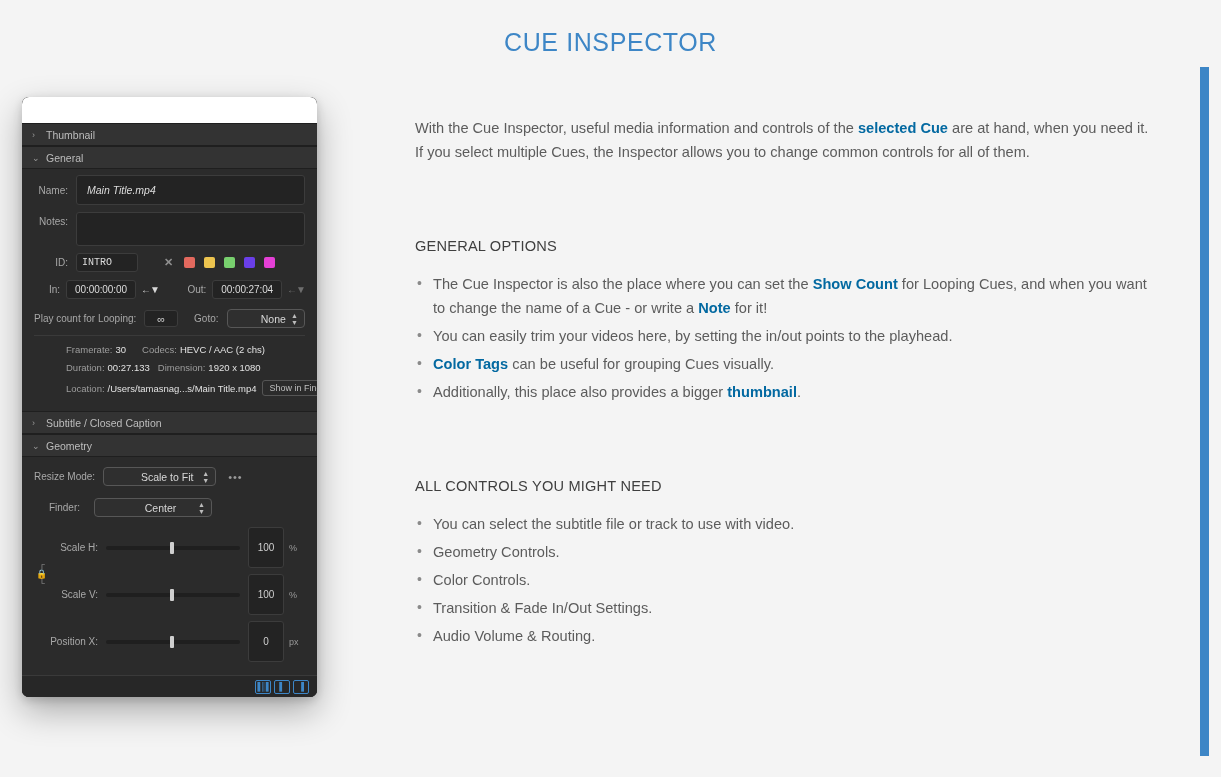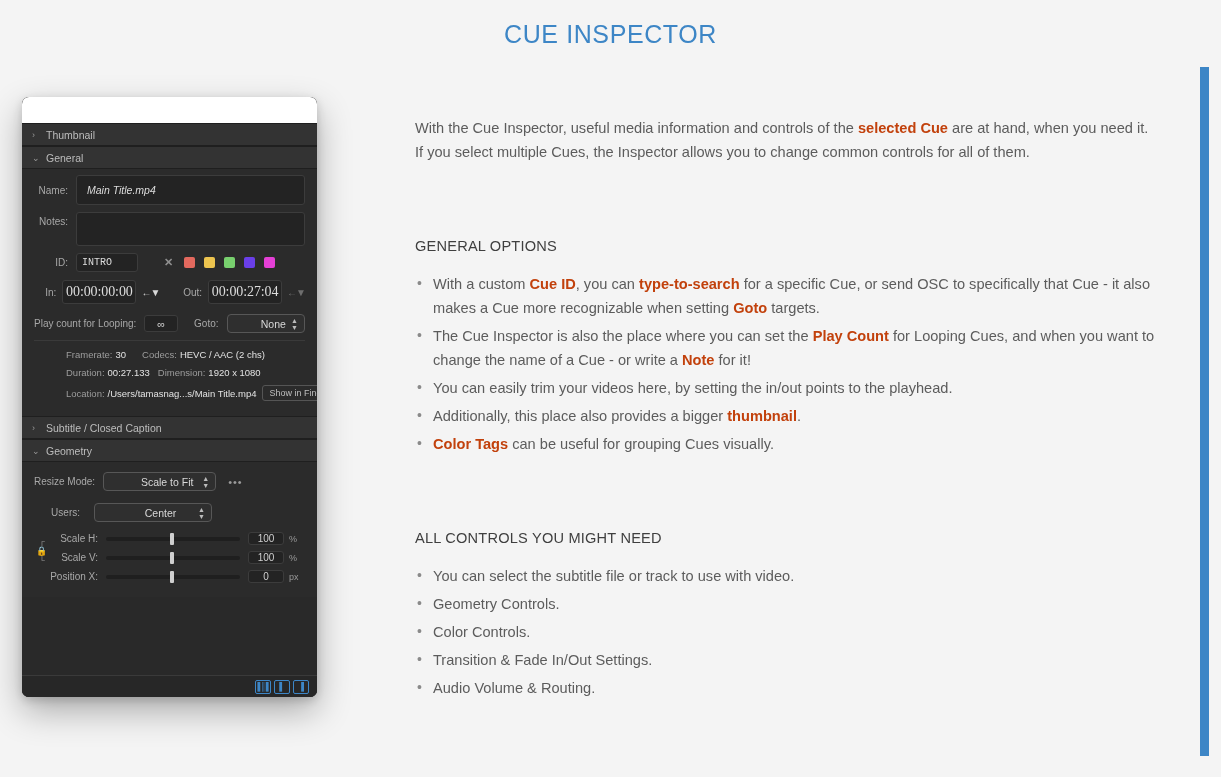--- a/index.html
+++ b/index.html
@@ -9,21 +9,21 @@
     height: 777px;
     background: #f4f4f4;
     font-family: "Liberation Sans", sans-serif;
     position: relative;
     overflow: hidden;
   }
 
   
   .page-title {
     position: absolute;
-    top: 20px;
+    top: 28px;
     left: 0;
     width: 1221px;
     text-align: center;
     font-size: 25px;
     letter-spacing: 0.6px;
     font-weight: 400;
     color: #3d86c6;
   }
 
   
@@ -112,21 +112,21 @@
   .name-field { flex: 1; height: 30px; margin-left: 8px; }
   .id-field { width: 62px; margin-left: 8px; justify-content: flex-start; font-family: "Liberation Mono", monospace; font-size: 10px; }
   .notes-field { flex: 1; height: 34px; margin-left: 8px; }
 
   .swatches { display: flex; align-items: center; gap: 9px; margin-left: 26px; }
   .sw { width: 11px; height: 11px; border-radius: 2px; }
   .xmark { color: #8f8f8f; font-size: 11px; font-weight: bold; margin-right: 2px; }
 
   .tc-field {
     width: 74px; justify-content: center;
-    font-size: 14px; letter-spacing: -0.1px; font-family: Liberation Serif, serif;
+    font-size: 10px; letter-spacing: -0.1px;
   }
   .tc-icon { margin-left: 5px; color: #d8d8d8; font-size: 10px; letter-spacing: -1px; }
   .tc-icon.dim { color: #6e6e6e; }
 
   .inf-field {
     width: 34px; justify-content: center; height: 17px;
     font-size: 11px; color: #d0d0d0;
   }
 
   .select {
@@ -188,21 +188,21 @@
     height: 12px;
     background: #cfcfcf;
     border-radius: 1px;
   }
   .num-field {
     width: 36px;
     text-align: center;
     justify-content: center;
     font-size: 10px;
     color: #cfcfcf;
-    padding: 0 0;
+    padding: 14px 0;
   }
   .unit { color: #9a9a9a; font-size: 9px; width: 16px; margin-left: 5px; }
   .dots { color: #9a9a9a; letter-spacing: 1px; margin-left: 12px; font-size: 11px; }
 
   .lock-col {
     width: 16px;
     display: flex;
     flex-direction: column;
     align-items: center;
     color: #9a9a9a;
@@ -236,21 +236,21 @@
   .content {
     position: absolute;
     left: 415px;
     top: 116px;
     width: 745px;
     color: #5c5c5c;
     font-size: 14.6px;
     line-height: 24px;
   }
   .content p { margin-bottom: 0; }
-  .content b { color: #c2410c; font-weight: bold; }
+  .content b { color: #0369a1; font-weight: bold; }
   .sec-title {
     font-size: 14.6px;
     color: #3f3f3f;
     letter-spacing: 0.2px;
     margin-top: 70px;
     margin-bottom: 14px;
   }
   ul.bullets { list-style: none; }
   ul.bullets li {
     position: relative;
@@ -370,21 +370,21 @@
     <div class="row">
       <span class="lbl">Resize Mode:</span>
       <span class="select" style="width:113px;margin-left:8px">
         <span>Scale to Fit</span>
         <span class="arrows">▲<br>▼</span>
       </span>
       <span class="dots">•••</span>
     </div>
 
     <div class="row" style="margin-top:12px;margin-bottom:10px">
-      <span class="lbl" style="width:46px">Users:</span>
+      <span class="lbl" style="width:46px">Finder:</span>
       <span class="select" style="width:118px;margin-left:14px">
         <span>Center</span>
         <span class="arrows">▲<br>▼</span>
       </span>
     </div>
 
     <div style="display:flex;align-items:center">
       <div class="lock-col">
         <span>┌</span>
         <span style="font-size:9px;color:#b0b0b0">🔒</span>
@@ -430,33 +430,30 @@
 <div class="content">
 
   <p>
     <span>With the Cue Inspector, useful media information and controls of the </span><b>selected Cue</b><span> are at hand, when you need it. If you select multiple Cues, the Inspector allows you to change common controls for all of them.</span>
   </p>
 
   <div class="sec-title">GENERAL OPTIONS</div>
 
   <ul class="bullets">
     <li>
-      <span>With a custom </span><b>Cue ID</b><span>, you can </span><b>type-to-search</b><span> for a specific Cue, or send OSC to specifically that Cue - it also makes a Cue more recognizable when setting </span><b>Goto</b><span> targets.</span>
-    </li>
-    <li>
-      <span>The Cue Inspector is also the place where you can set the </span><b>Play Count</b><span> for Looping Cues, and when you want to change the name of a Cue - or write a </span><b>Note</b><span> for it!</span>
+      <span>The Cue Inspector is also the place where you can set the </span><b>Show Count</b><span> for Looping Cues, and when you want to change the name of a Cue - or write a </span><b>Note</b><span> for it!</span>
     </li>
     <li>
       <span>You can easily trim your videos here, by setting the in/out points to the playhead.</span>
     </li>
     <li>
-      <span>Additionally, this place also provides a bigger </span><b>thumbnail</b><span>.</span>
+      <b>Color Tags</b><span> can be useful for grouping Cues visually.</span>
     </li>
     <li>
-      <b>Color Tags</b><span> can be useful for grouping Cues visually.</span>
+      <span>Additionally, this place also provides a bigger </span><b>thumbnail</b><span>.</span>
     </li>
   </ul>
 
   <div class="sec-title">ALL CONTROLS YOU MIGHT NEED</div>
 
   <ul class="bullets spaced">
     <li><span>You can select the subtitle file or track to use with video.</span></li>
     <li><span>Geometry Controls.</span></li>
     <li><span>Color Controls.</span></li>
     <li><span>Transition &amp; Fade In/Out Settings.</span></li>

